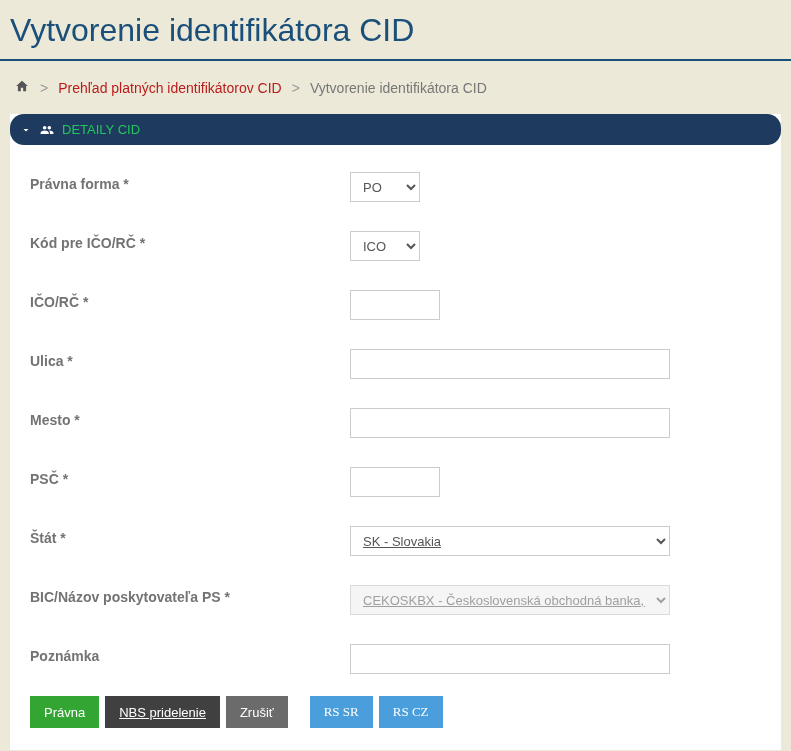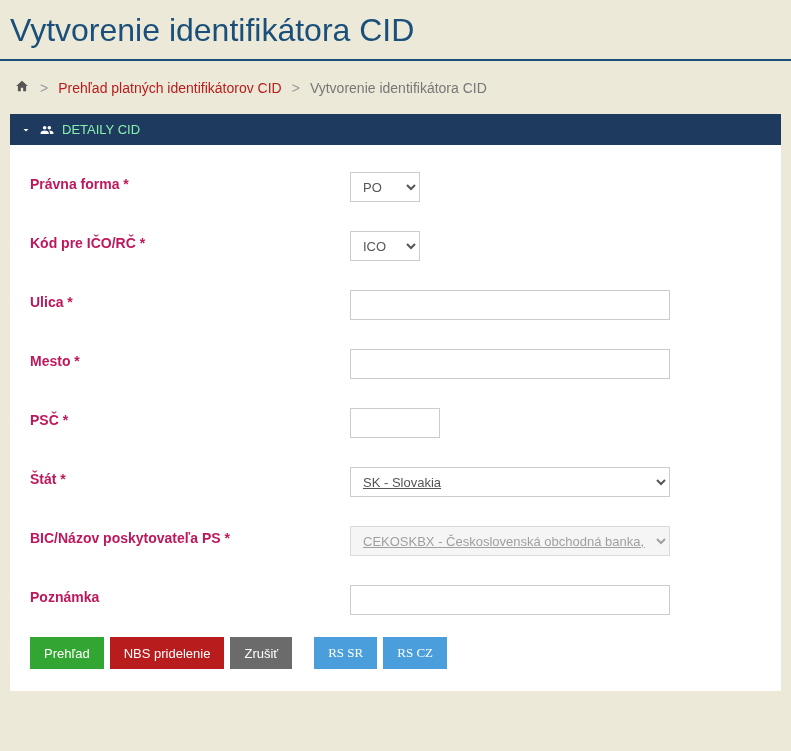--- a/index.html
+++ b/index.html
@@ -27,43 +27,44 @@
   .breadcrumbs .sep { color: #999; }
   .breadcrumbs a { color: #b91c1c; text-decoration: none; }
   .breadcrumbs .current { color: #777; }
   .home-icon svg { width: 16px; height: 14px; fill: #555; }
   .panel {
     margin: 0 10px 10px 10px;
     background: #fff;
   }
   .panel-header {
     background: #1f3a5f;
-    color: #86efac;
+    color: #22c55e;
     padding: 8px 10px;
     font-size: 13px;
     display: flex;
     align-items: center;
     gap: 6px;
+    border-radius: 14px;
   }
   .panel-header svg { fill: #fff; }
   .chevron-icon { width: 12px; height: 12px; }
   .users-icon { width: 18px; height: 14px; }
   .panel-body {
     padding: 20px 20px 22px 20px;
   }
   .form-row {
     display: flex;
     align-items: center;
     margin-bottom: 22px;
   }
   .form-row label {
     width: 320px;
     font-size: 14px;
     font-weight: 600;
-    color: #be185d;
+    color: #737373;
   }
   .form-row .field { flex: 1; }
   select, input[type=text] {
     border: 1px solid #ccc;
     height: 30px;
     padding: 4px 8px;
     font-size: 13px;
     background: #fff;
     color: #555;
     margin-top: 7px;
@@ -82,21 +83,21 @@
     margin-top: 6px;
   }
   .btn {
     border: none;
     color: #fff;
     padding: 8px 14px;
     font-size: 13px;
     cursor: pointer;
   }
   .btn-green { background: #33a533; }
-  .btn-red { background: #b91c1c; }
+  .btn-red { background: #404040; text-decoration: underline; }
   .btn-gray { background: #6b6b6b; }
   .btn-blue { background: #4a9edb; font-family: Liberation Serif, serif; }
   .gap { width: 10px; }
 </style>
 </head>
 <body>
 
 <h1 class="page-title">Vytvorenie identifikátora CID</h1>
 
 <div class="breadcrumbs">
@@ -135,20 +136,26 @@
 
     <div class="form-row">
       <label>Kód pre IČO/RČ *</label>
       <div class="field">
         <select class="small">
           <option>ICO</option>
         </select>
       </div>
     </div>
 
+    <div class="form-row">
+      <label>IČO/RČ *</label>
+      <div class="field">
+        <input type="text" class="small" value="" style="">
+      </div>
+    </div>
 
 
     <div class="form-row">
       <label>Ulica *</label>
       <div class="field">
         <input type="text" class="wide" value="" style="">
       </div>
     </div>
 
     <div class="form-row">
@@ -184,21 +191,21 @@
     </div>
 
     <div class="form-row">
       <label>Poznámka</label>
       <div class="field">
         <input type="text" class="wide" value="" style="">
       </div>
     </div>
 
     <div class="btn-row">
-      <button class="btn btn-green">Prehľad</button>
+      <button class="btn btn-green">Právna</button>
       <button class="btn btn-red">NBS pridelenie</button>
       <button class="btn btn-gray">Zrušiť</button>
       <span class="gap"></span>
       <button class="btn btn-blue">RS SR</button>
       <button class="btn btn-blue">RS CZ</button>
     </div>
 
   </div>
 </div>
 

